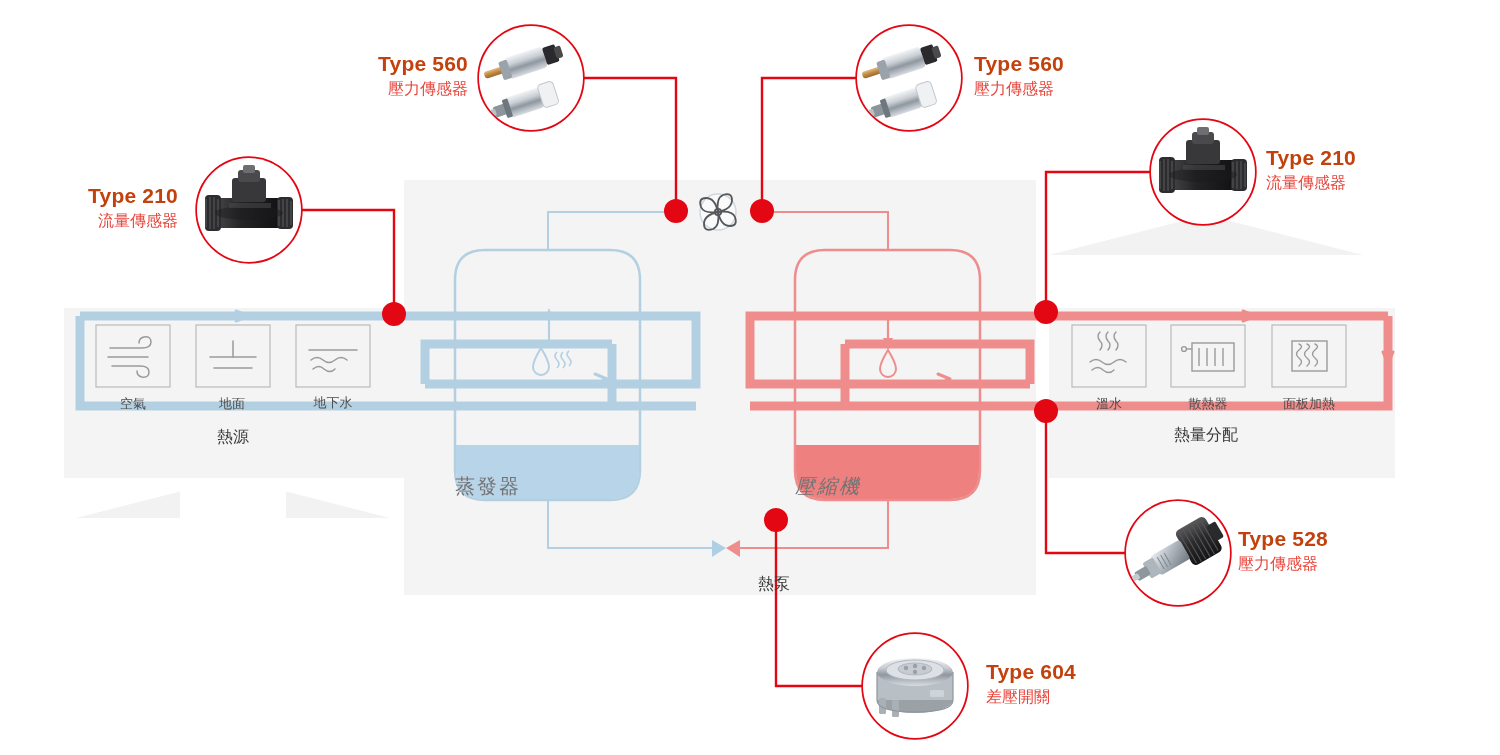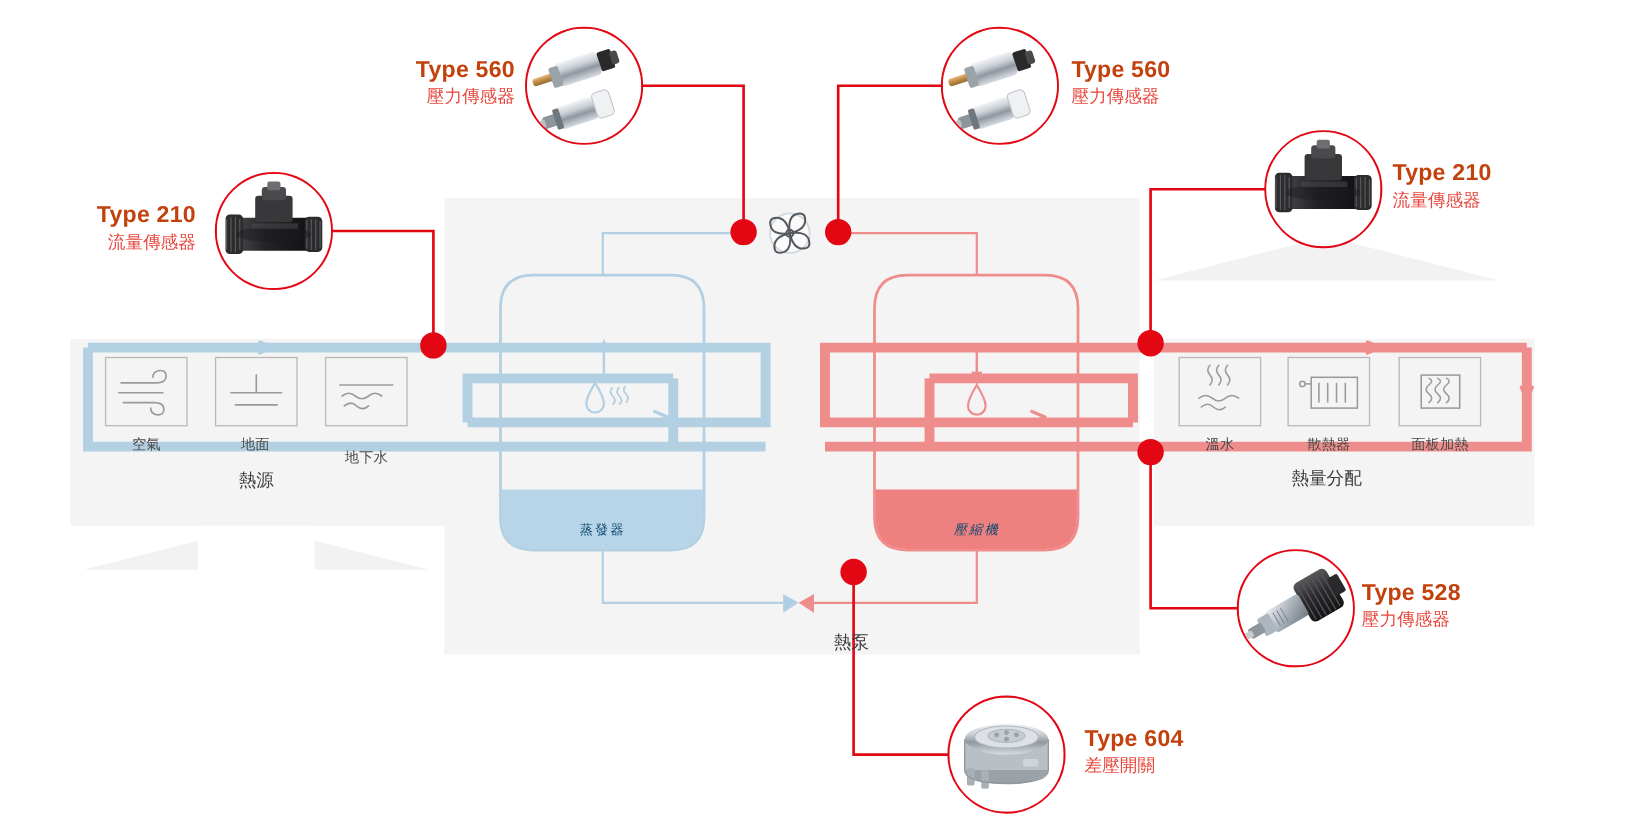--- a/index.html
+++ b/index.html
@@ -8,21 +8,21 @@
   #stage svg.layer{position:absolute;left:0;top:0;width:1500px;height:755px;}
 
   .callout-label{position:absolute;white-space:nowrap;}
   .callout-title{font-weight:bold;font-size:21px;color:#c2410c;line-height:1.15;letter-spacing:.2px;}
   .callout-sub{font-size:16px;color:#e8463c;line-height:1.3;margin-top:3px;}
   .callout-label.right{text-align:left;}
   .callout-label.left{text-align:right;}
 
   .zone-cap{position:absolute;font-size:16px;color:#3a3a3a;text-align:center;white-space:nowrap;}
   .box-cap{position:absolute;font-size:13px;color:#4a4a4a;text-align:center;white-space:nowrap;}
-  .vessel-cap{position:absolute;font-size:12px;color:#0c4a6e;text-align:center;white-space:nowrap;letter-spacing:2px;}
+  .vessel-cap{position:absolute;font-size:20px;color:#737373;text-align:left;white-space:nowrap;letter-spacing:2px;}
   .pump-cap{position:absolute;font-size:16px;color:#3a3a3a;text-align:right;white-space:nowrap;}
 </style>
 </head>
 <body>
 
 <div id="stage">
 
   <svg class="layer" viewBox="0 0 1500 755">
     <defs>
 
@@ -410,21 +410,21 @@
     <div class="callout-sub">壓力傳感器</div>
   </div>
 
   <div class="callout-label right" style="left:986px;top:660px;width:190px;">
     <div class="callout-title">Type 604</div>
     <div class="callout-sub">差壓開關</div>
   </div>
 
   <div class="box-cap" style="left:96px;top:395px;width:74px;">空氣</div>
   <div class="box-cap" style="left:195px;top:395px;width:74px;">地面</div>
-  <div class="box-cap" style="left:296px;top:407px;width:74px;">地下水</div>
+  <div class="box-cap" style="left:296px;top:394px;width:74px;">地下水</div>
   <div class="zone-cap" style="left:163px;top:427px;width:140px;">熱源</div>
 
   <div class="box-cap" style="left:1072px;top:395px;width:74px;">溫水</div>
   <div class="box-cap" style="left:1171px;top:395px;width:74px;">散熱器</div>
   <div class="box-cap" style="left:1272px;top:395px;width:74px;">面板加熱</div>
   <div class="zone-cap" style="left:1136px;top:425px;width:140px;">熱量分配</div>
 
   <div class="vessel-cap" style="left:455px;top:473px;width:186px;">蒸發器</div>
   <div class="vessel-cap" style="left:795px;top:473px;width:186px;font-style:italic;">壓縮機</div>
 

